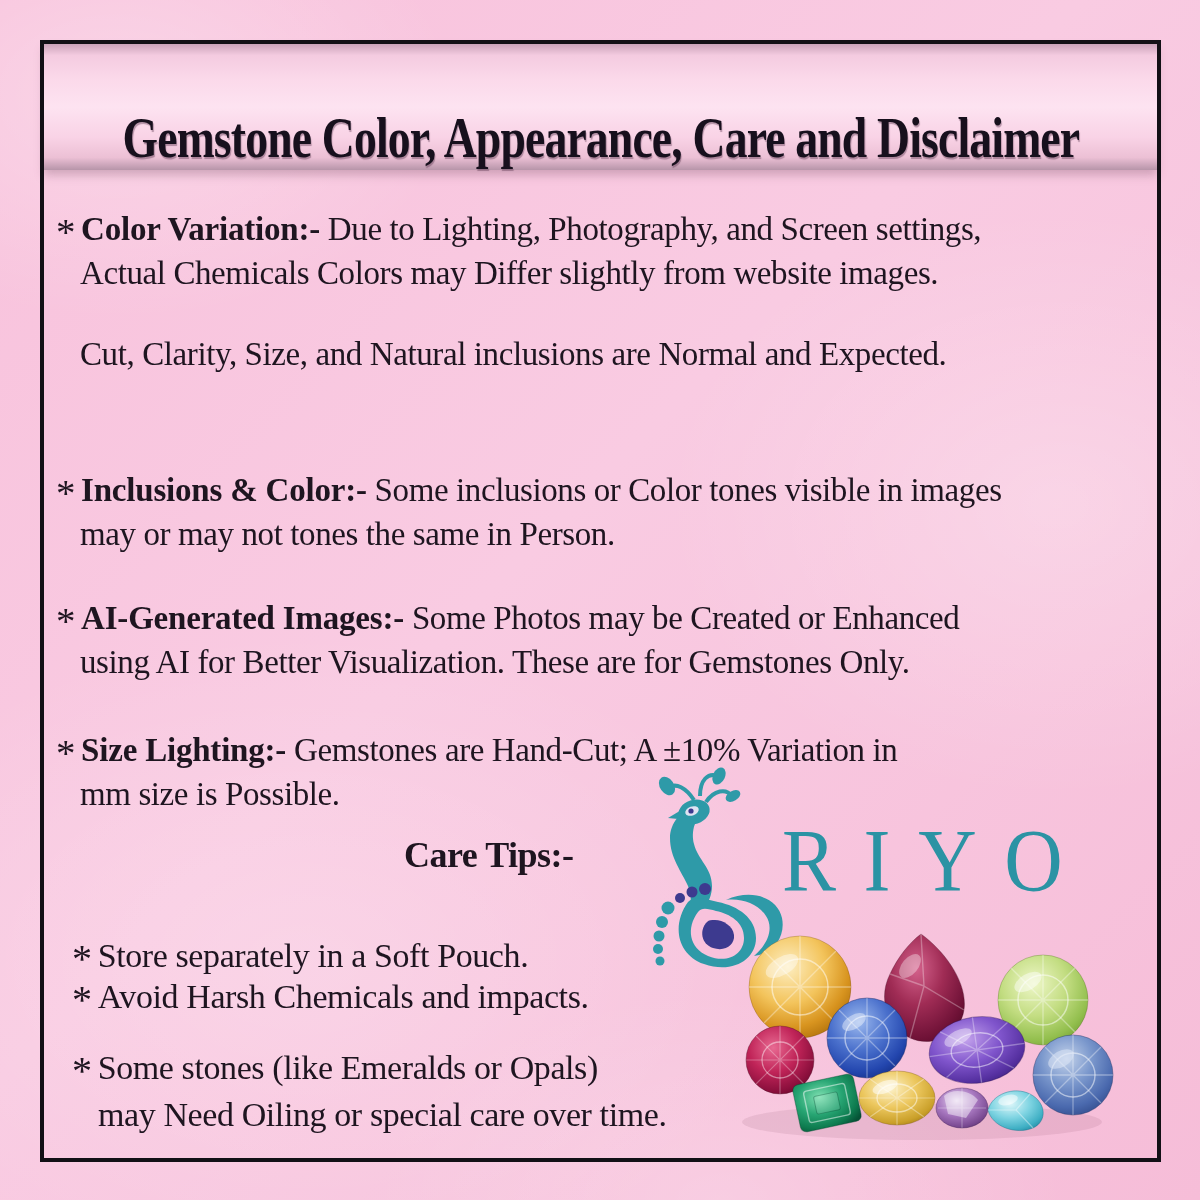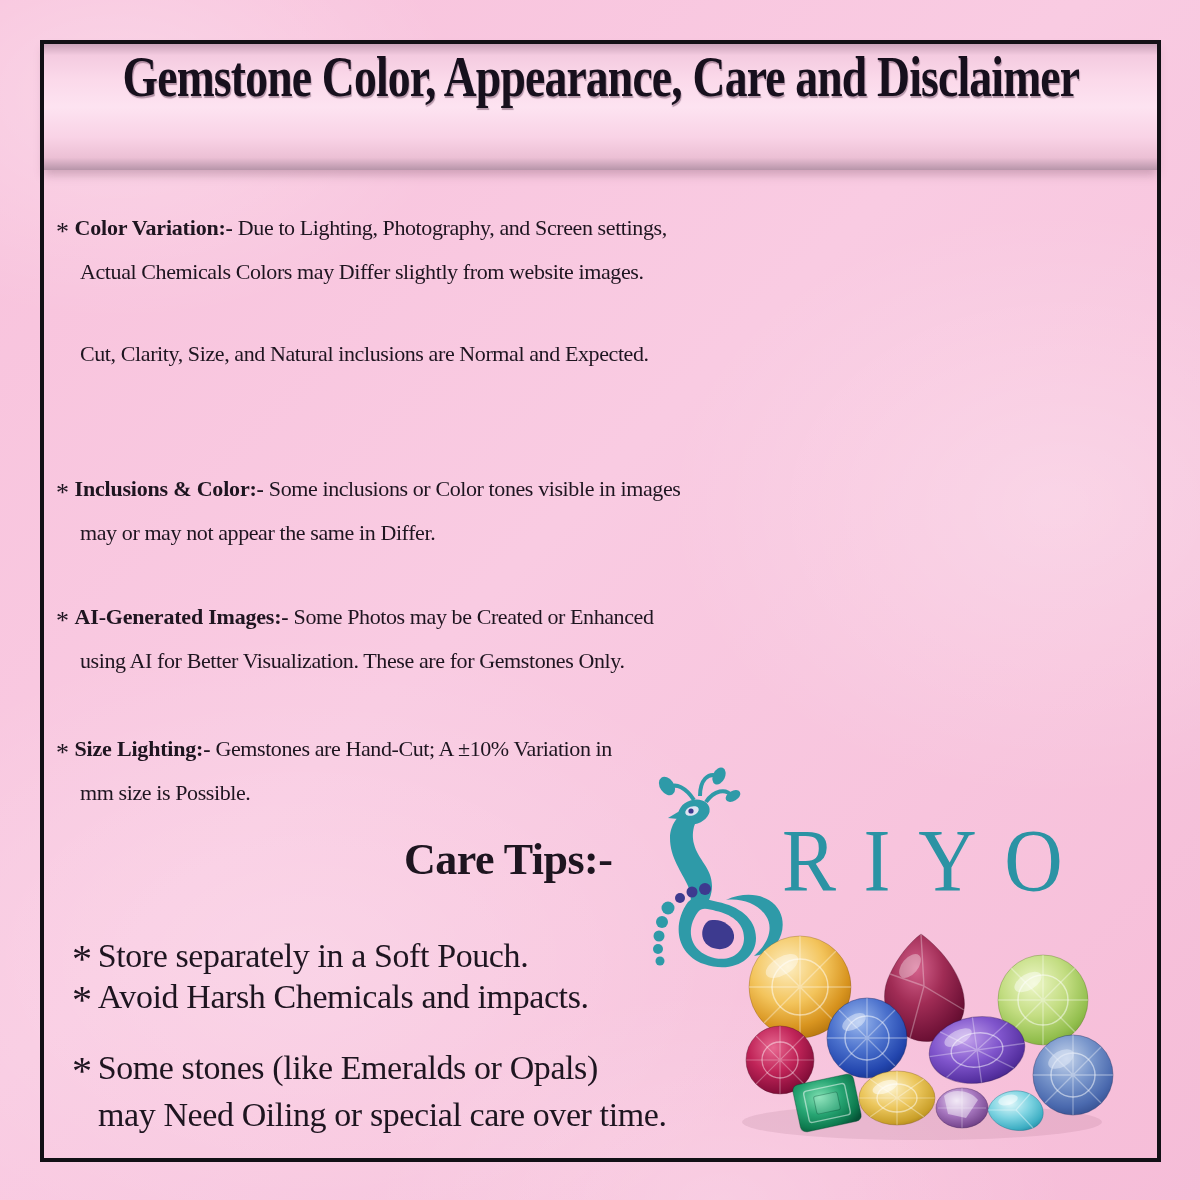--- a/index.html
+++ b/index.html
@@ -16,34 +16,34 @@
       linear-gradient(135deg,#f8c2dc 0%, #f9cbe2 45%, #f6bdd8 100%);
   }
   .frame {
     position:absolute; left:40px; top:40px; width:1113px; height:1114px;
     border:4px solid #121016; pointer-events:none; z-index:5;
   }
   .title-band {
     position:absolute; left:44px; top:44px; width:1113px; height:126px; z-index:2;
     background:linear-gradient(180deg,#caa3ba 0%, #f4cbe0 9%, #fbd9ea 28%, #fde3f1 50%, #f9d3e6 74%, #ecc0d5 90%, #b795a9 100%);
     box-shadow:0 5px 9px rgba(130,85,110,0.35);
-    display:flex; align-items:flex-start; justify-content:center;
+    display:flex; align-items:flex-end; justify-content:center;
   }
   .title-band h1 {
     margin:0; font-size:57px; font-weight:700; color:#17101d;
     white-space:nowrap; letter-spacing:-1px;
     transform:scaleX(0.80); transform-origin:50% 50%;
     text-shadow:1px 2px 1px rgba(95,60,85,0.45);
   }
-  .bullet-item { position:absolute; left:56px; width:1095px; font-size:22px; line-height:44px; letter-spacing:-0.4px; z-index:3; }
+  .bullet-item { position:absolute; left:56px; width:1095px; font-size:33px; line-height:44px; letter-spacing:-0.4px; z-index:3; }
   .bullet-item .line { white-space:nowrap; }
   .bullet-item .l2 { padding-left:24px; }
   .bullet-item b { font-weight:700; letter-spacing:-0.2px; }
   .ast { display:inline-block; transform:translateY(5px); font-size:1.18em; margin-right:6px; font-weight:inherit; }
-  .care-heading { position:absolute; left:404px; top:834px; font-size:44px; font-weight:700; letter-spacing:-0.5px; z-index:3; }
+  .care-heading { position:absolute; left:404px; top:834px; font-size:36px; font-weight:700; letter-spacing:-0.5px; z-index:3; }
   .care-item { position:absolute; left:56px; width:700px; font-size:34px; line-height:47px; letter-spacing:-0.4px; z-index:3;margin-left:16px; }
   .care-item .l2 { padding-left:26px;font-family:Liberation Serif, serif; }
   .brand-name {
     position:absolute; left:782px; top:810px; z-index:3;
     font-size:88px; letter-spacing:30px; color:#2b93a4; white-space:nowrap;
     transform:scaleX(0.92); transform-origin:0 0;
   }
   .logo-box { position:absolute; left:628px; top:766px; width:178px; height:202px; z-index:3; }
   .gems-box { position:absolute; left:712px; top:922px; width:420px; height:225px; z-index:4; }
   svg { display:block; }
@@ -63,21 +63,21 @@
     <div class="line l1"><span class="ast">*</span><b>Color Variation:-</b> <span>Due to Lighting, Photography, and Screen settings,</span></div>
     <div class="line l2">Actual Chemicals Colors may Differ slightly from website images.</div>
   </div>
 
   <div class="bullet-item" style="top:332px">
     <div class="line l2">Cut, Clarity, Size, and Natural inclusions are Normal and Expected.</div>
   </div>
 
   <div class="bullet-item" style="top:466px">
     <div class="line l1"><span class="ast">*</span><b>Inclusions &amp; Color:-</b> <span>Some inclusions or Color tones visible in images</span></div>
-    <div class="line l2">may or may not appear the same in Differ.</div>
+    <div class="line l2">may or may not tones the same in Person.</div>
   </div>
 
   <div class="bullet-item" style="top:594px">
     <div class="line l1"><span class="ast">*</span><b>AI-Generated Images:-</b> <span>Some Photos may be Created or Enhanced</span></div>
     <div class="line l2">using AI for Better Visualization. These are for Gemstones Only.</div>
   </div>
 
   <div class="bullet-item" style="top:726px">
     <div class="line l1"><span class="ast">*</span><b>Size Lighting:-</b> <span>Gemstones are Hand-Cut; A ±10% Variation in</span></div>
     <div class="line l2">mm size is Possible.</div>

